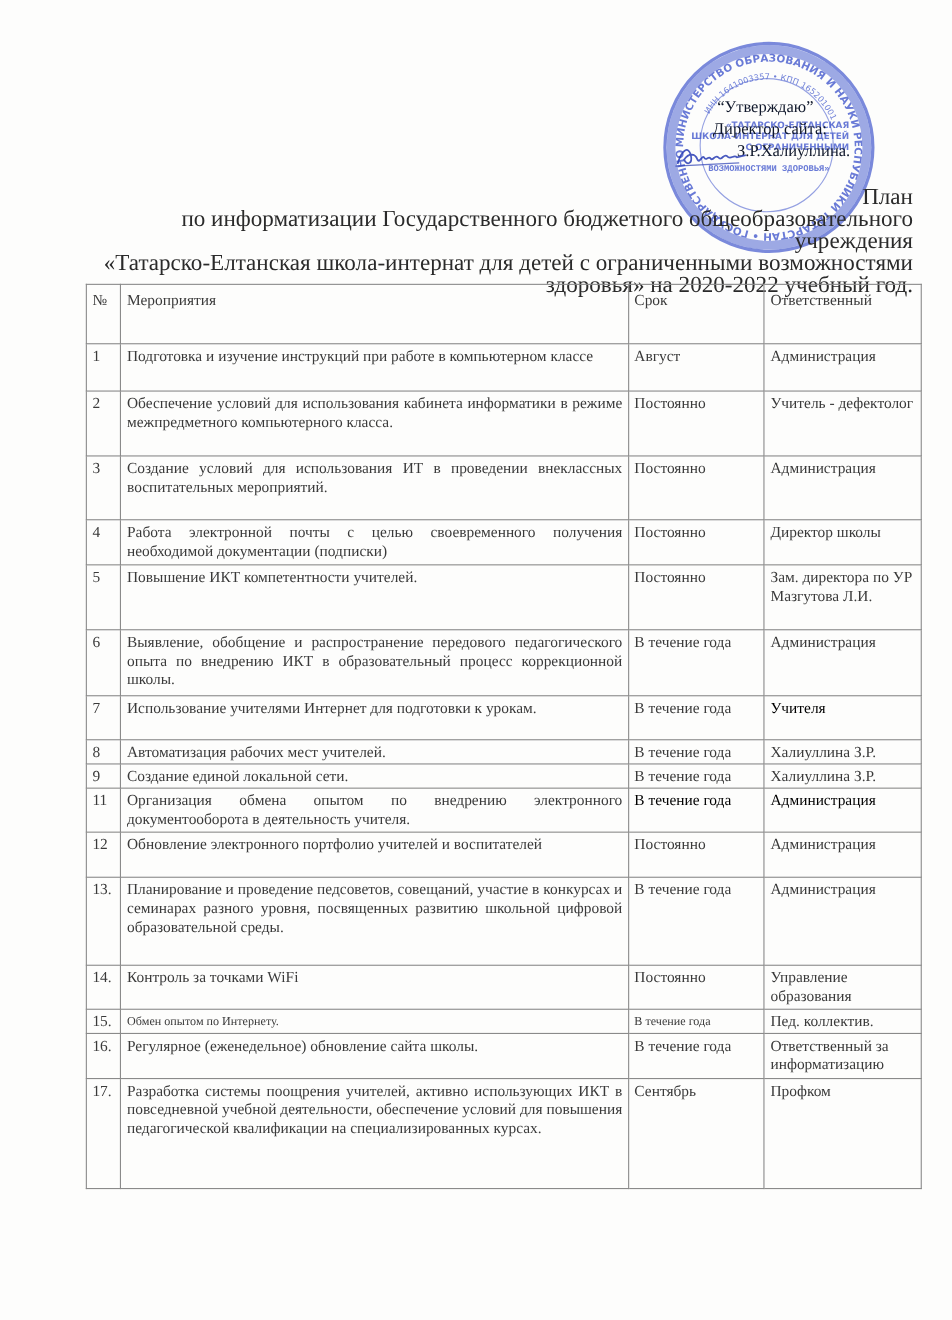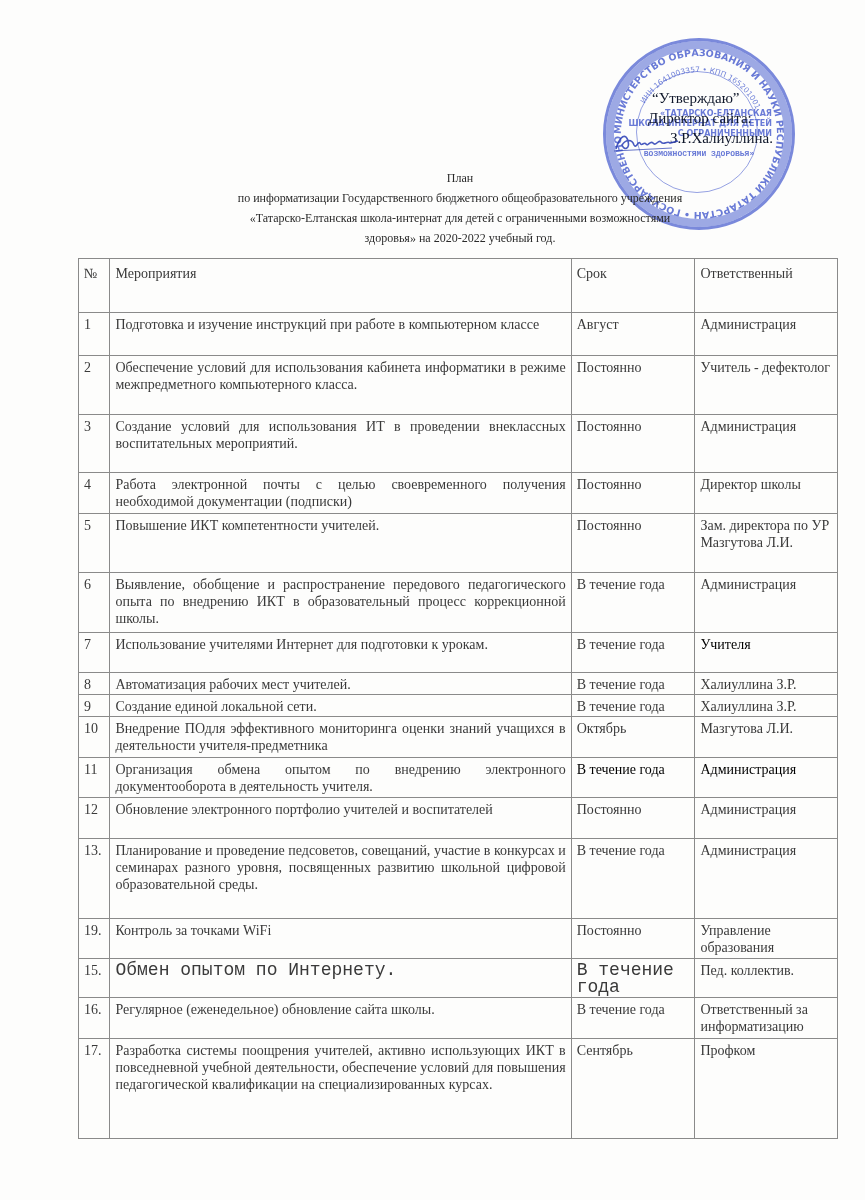--- a/index.html
+++ b/index.html
@@ -45,22 +45,22 @@
   .approve div { white-space: nowrap; }
   .approve .l1 { padding-left: 4px; }
   .approve .l2 { padding-left: 0; }
   .approve .l3 { padding-left: 22px; }
   .signature {
     position: absolute; left: 612px; top: 131px; width: 70px; height: 24px;
   }
 
   
   .title-block {
-    position: absolute; left: 90px; top: 168px; width: 740px; text-align: center;
-    font-size: 12px; line-height: 20px; color: #2a2a2a;
+    position: absolute; left: 90px; top: 168px; width: 740px; text-align: right;
+    font-size: 21px; line-height: 20px; color: #2a2a2a;
   }
 
   
   .tbl {
     position: absolute; left: 78px; top: 258px; width: 760px;
     border-collapse: collapse; table-layout: fixed;
     font-size: 14px; line-height: 17px; color: #3a3a3a;
   }
   .tbl td, .tbl th {
     border: 1px solid #8a8a8a; vertical-align: top;
@@ -68,21 +68,21 @@
   }
   .tbl th { text-align: left; padding-top: 6px; font-size: 14px; }
   .tbl th.num { text-align: left; }
   .tbl td.act { text-align: justify; text-align-last: left; }
   .tbl td.num { padding-left: 5px; }
   .c-num { width: 30px; }
   .c-act { width: 440px; }
   .c-term { width: 118px; }
   .c-resp { width: 136px; }
   .faint { color: #000000; }
-  .small { font-size: 18px; font-family: Liberation Mono, monospace; }
+  .small { font-size: 11px; }
 </style>
 </head>
 <body>
 
 <div class="page">
 
   <div class="stamp">
     <svg class="stamp-ring-text" viewBox="0 0 186 186" width="186" height="186">
       <defs>
         <path id="ringPath" d="M93,93 m-78,0 a78,78 0 1,1 156,0 a78,78 0 1,1 -156,0"></path>
@@ -180,46 +180,40 @@
         <td class="act">Автоматизация рабочих мест учителей.</td>
         <td>В течение года</td>
         <td>Халиуллина З.Р.</td>
       </tr>
       <tr style="height:21px">
         <td class="num">9</td>
         <td class="act">Создание единой  локальной сети.</td>
         <td>В течение года</td>
         <td>Халиуллина З.Р.</td>
       </tr>
-      <tr style="height:41px">
-        <td class="num">10</td>
-        <td class="act">Внедрение ПОдля эффективного мониторинга оценки знаний учащихся в деятельности учителя-предметника</td>
-        <td>Октябрь</td>
-        <td>Мазгутова Л.И.</td>
-      </tr>
       <tr style="height:40px">
         <td class="num">11</td>
         <td class="act">Организация обмена опытом по внедрению электронного документооборота в деятельность учителя.</td>
         <td class="faint">В течение года</td>
         <td class="faint">Администрация</td>
       </tr>
       <tr style="height:41px">
         <td class="num">12</td>
         <td class="act">Обновление электронного портфолио учителей и воспитателей</td>
         <td>Постоянно</td>
         <td>Администрация</td>
       </tr>
       <tr style="height:80px">
         <td class="num">13.</td>
         <td class="act">Планирование и проведение педсоветов, совещаний, участие в конкурсах и семинарах разного уровня, посвященных развитию школьной цифровой образовательной среды.</td>
         <td>В течение года</td>
         <td>Администрация</td>
       </tr>
       <tr style="height:40px">
-        <td class="num">19.</td>
+        <td class="num">14.</td>
         <td class="act">Контроль за точками WiFi</td>
         <td>Постоянно</td>
         <td>Управление образования</td>
       </tr>
       <tr style="height:20px">
         <td class="num">15.</td>
         <td class="act small">Обмен опытом по Интернету.</td>
         <td class="small">В течение года</td>
         <td>Пед. коллектив.</td>
       </tr>

